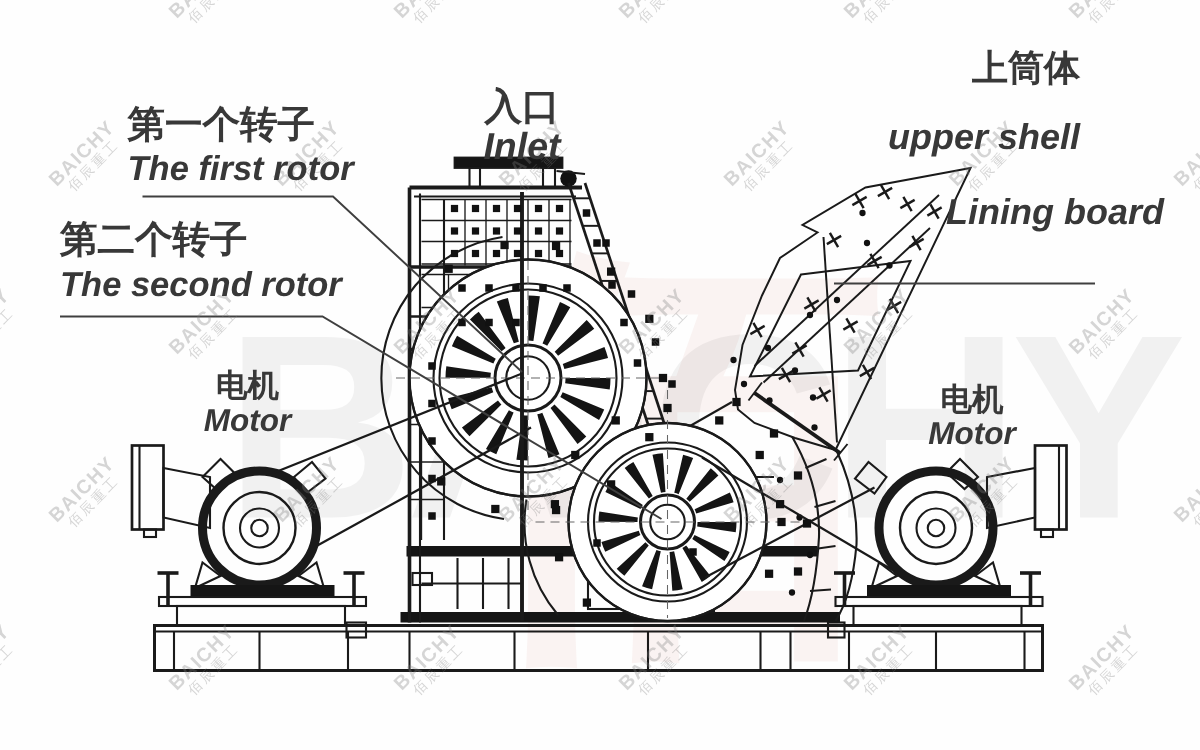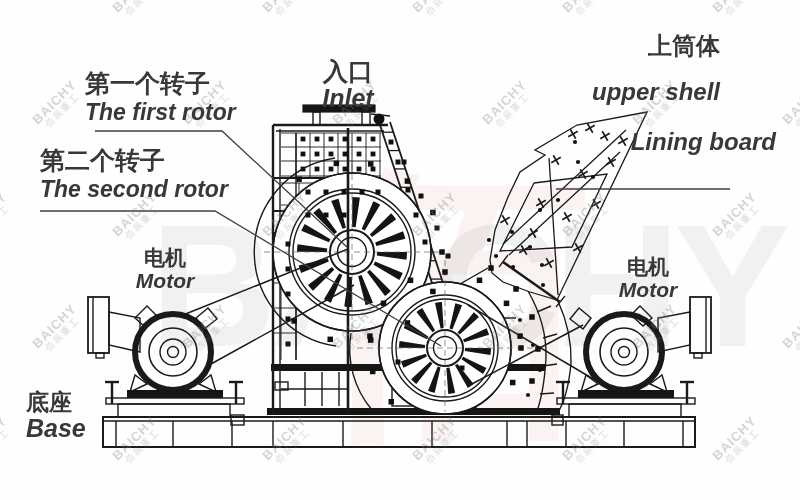--- a/index.html
+++ b/index.html
@@ -512,17 +512,13 @@
     <span class="en">Lining board</span>
   </div>
   <div class="lbl" id="lbl-motor-left">
     <span class="zh">电机</span>
     <span class="en">Motor</span>
   </div>
   <div class="lbl" id="lbl-motor-right">
     <span class="zh">电机</span>
     <span class="en">Motor</span>
   </div>
-  <div class="lbl" id="lbl-base">
-    <span class="zh">底座</span>
-    <span class="en">Base</span>
-  </div>
 </div>
 
 </body></html>

